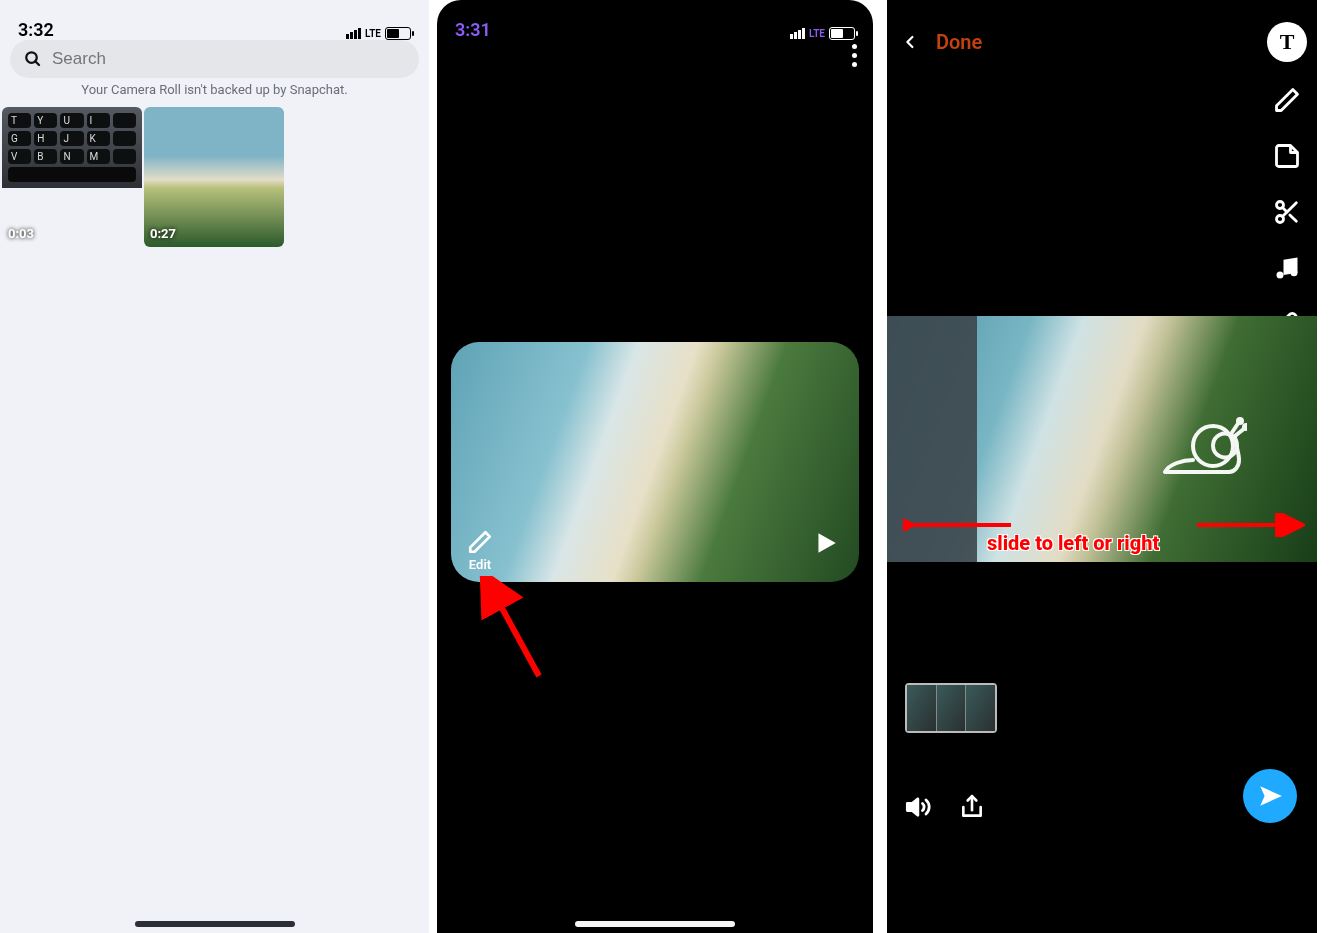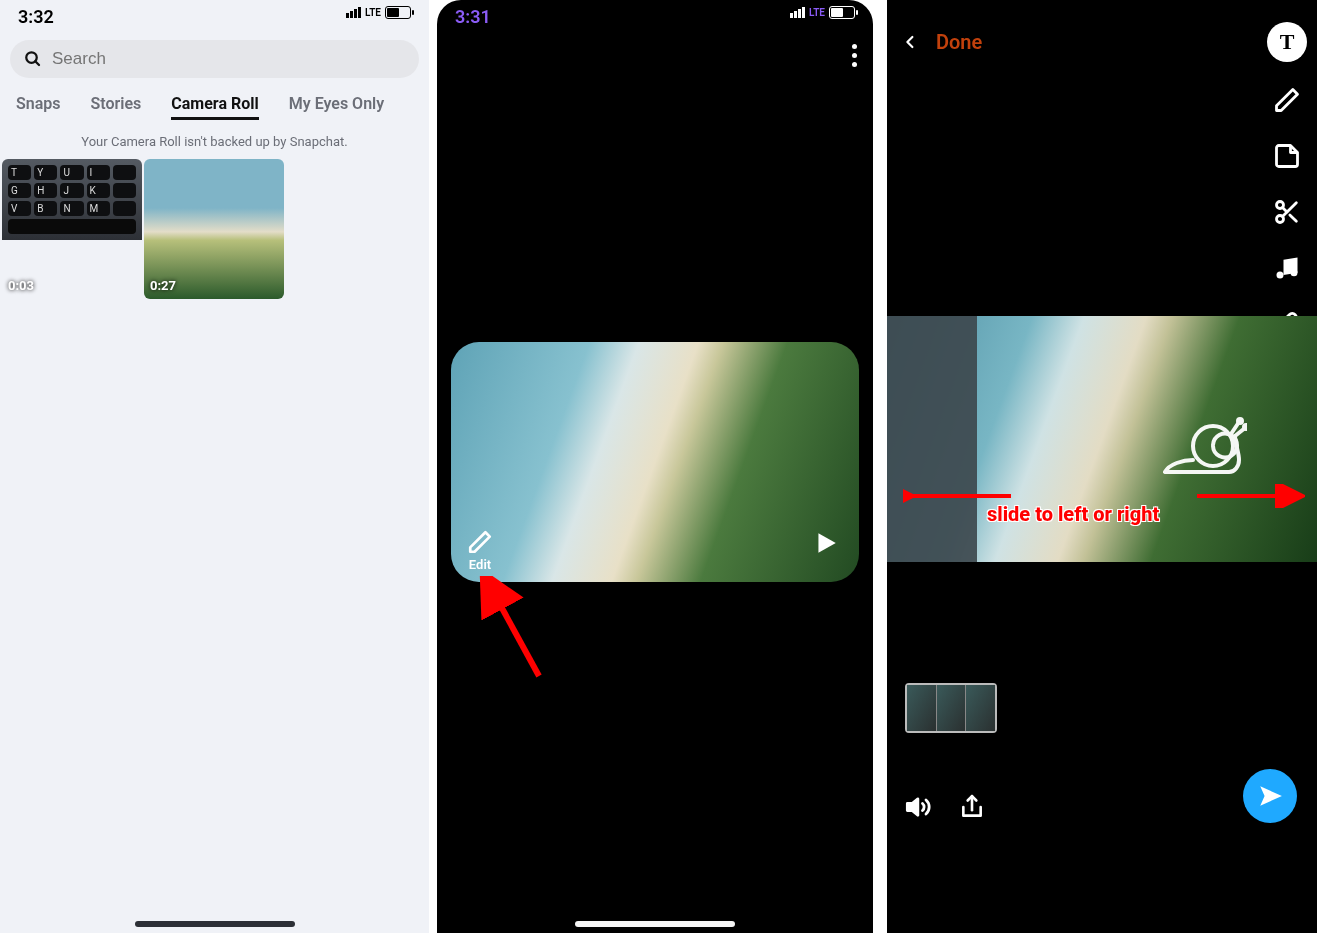--- a/index.html
+++ b/index.html
@@ -9,21 +9,21 @@
     width: 1338px;
     height: 933px;
     display: flex;
   }
   .phone { height: 933px; position: relative; overflow: hidden; }
   .phone1 { width: 429px; background: #f0f2f7; }
   .phone2 { width: 436px; background: #000; margin-left: 8px; border-radius: 24px 24px 0 0; }
   .phone3 { width: 430px; background: #000; margin-left: 14px; position: relative; }
   
   
-  .status-bar { display:flex; justify-content:space-between; align-items:flex-start; padding:6px 18px 0 18px; height:40px; font-weight:600; color:#000; font-size:18px; }
+  .status-bar { display:flex; justify-content:space-between; align-items:flex-end; padding:6px 18px 0 18px; height:40px; font-weight:600; color:#000; font-size:18px; }
   .status-bar.light { color:#8b5cf6; }
   .status-right { display:flex; align-items:center; gap:4px; font-size:10px; font-weight:600;}
   .sig-bars { display:inline-flex; align-items:flex-end; gap:1px; }
   .sig-bars span { width:3px; background:#000; display:inline-block; }
   .sig-bars.light span { background:#fff;}
   .batt { width:26px; height:13px; border:1.5px solid #000; border-radius:3px; position:relative; }
   .batt::after { content:""; position:absolute; right:-4px; top:3px; width:2px; height:5px; background:#000; border-radius:1px;}
   .batt .fill { position:absolute; left:1px; top:1px; bottom:1px; width:50%; background:#000; border-radius:1px;}
   .batt.light { border-color:#fff;} .batt.light::after{background:#fff;} .batt.light .fill{background:#fff;}
   
@@ -66,21 +66,21 @@
   .done { position:absolute; top:30px; left:16px; color:#c2410c; font-size:20px; font-weight:600; display:flex; align-items:center; gap:18px;}
   .tool-rail { position:absolute; top:22px; right:10px; display:flex; flex-direction:column; gap:20px; align-items:center;}
   .tool { width:36px; height:36px; display:flex; align-items:center; justify-content:center; color:#fff;}
   .tool.text-t { background:#fff; color:#000; border-radius:50%; width:40px; height:40px; font-size:22px; font-weight:800; font-family:Georgia, serif;}
   
   .p3-media { position:absolute; top:316px; left:0; right:0; height:246px; }
   .p3-media .dim { position:absolute; left:0; top:0; bottom:0; width:90px; background:rgba(60,70,75,0.9); z-index:2;}
   .p3-media .scene{ position:absolute; inset:0; background: linear-gradient(110deg,#4e8fa3 0%,#78b6c4 28%,#cfe2e4 38%,#e3dcc4 50%,#c2c197 55%,#3f6d33 68%,#183d18 100%);}
   .snail { position:absolute; right:70px; top:100px; z-index:3; opacity:0.95;}
   
-  .annot { position:absolute; z-index:4; }
+  .annot { position:absolute; z-index:4;margin-top:29px; }
   .annot-text { color:#f00; font-size:20px; font-weight:800; text-shadow:1px 1px 0 #fff, -1px 1px 0 #fff, 1px -1px 0 #fff, -1px -1px 0 #fff;}
   .h-arrow-l, .h-arrow-r { position:absolute; z-index:4;}
   
   .clip-strip { position:absolute; left:18px; bottom:200px; width:92px; height:50px; border:2px solid #bbb; border-radius:4px; display:flex;}
   .clip-strip div{ flex:1; background:linear-gradient(120deg,#3a5a5a,#2a3030); border-right:1px solid #888;}
   .clip-strip div:last-child{border:none;}
   
   .bot-row { position:absolute; bottom:112px; left:18px; display:flex; gap:26px; color:#fff;}
   
   .send-fab { position:absolute; right:20px; bottom:110px; width:54px; height:54px; border-radius:50%; background:#1fa9ff; display:flex; align-items:center; justify-content:center;}
@@ -109,26 +109,20 @@
 
 
   <div class="search-wrap">
     <svg width="18" height="18" viewBox="0 0 24 24" fill="none" stroke="#111" stroke-width="3" stroke-linecap="round">
         <circle cx="10" cy="10" r="7"></circle>
         <line x1="20" y1="20" x2="15" y2="15"></line>
       </svg>
     <input placeholder="Search" style="">
   </div>
 
-  <div class="tabs">
-    <span class="tab">Snaps</span>
-    <span class="tab">Stories</span>
-    <span class="tab active">Camera Roll</span>
-    <span class="tab">My Eyes Only</span>
-  </div>
 
   <div class="backup-note">Your Camera Roll isn't backed up by Snapchat.</div>
 
   <div class="grid">
     <div class="thumb">
       <div class="kb">
         <div>T</div>
           <div>Y</div>
           <div>U</div>
           <div>I</div>

